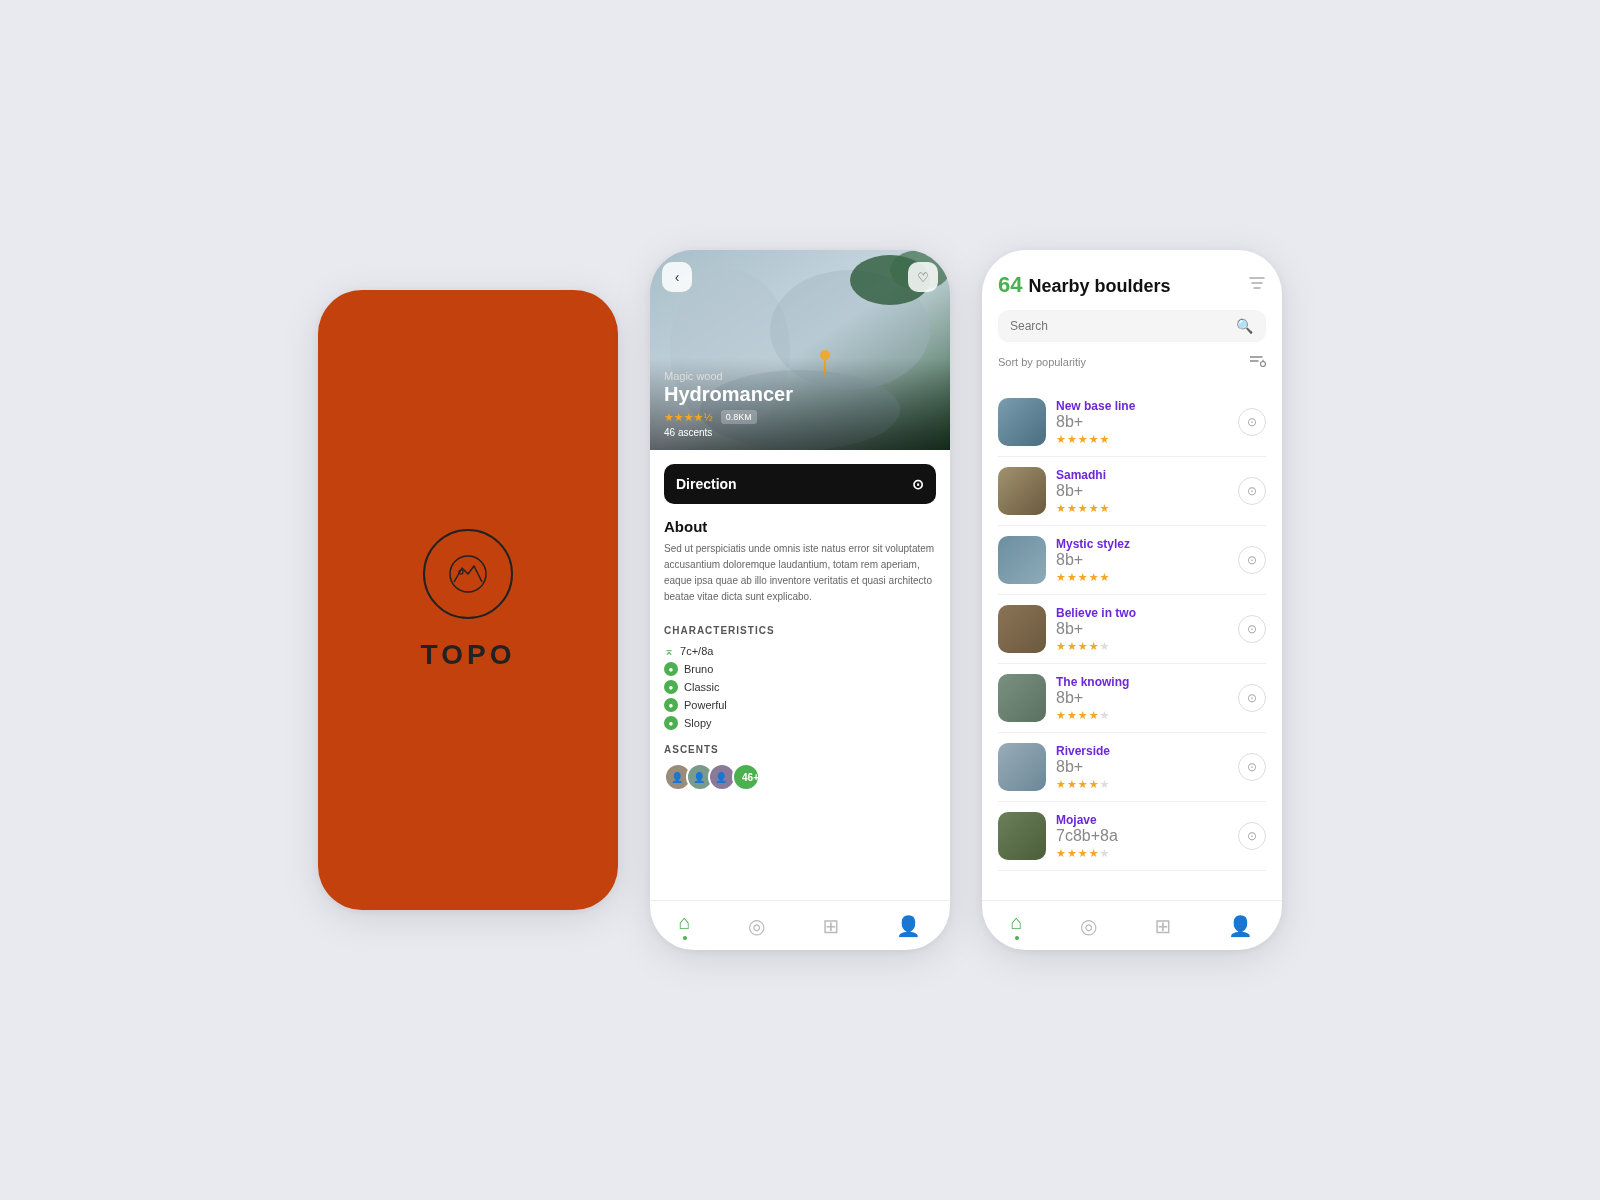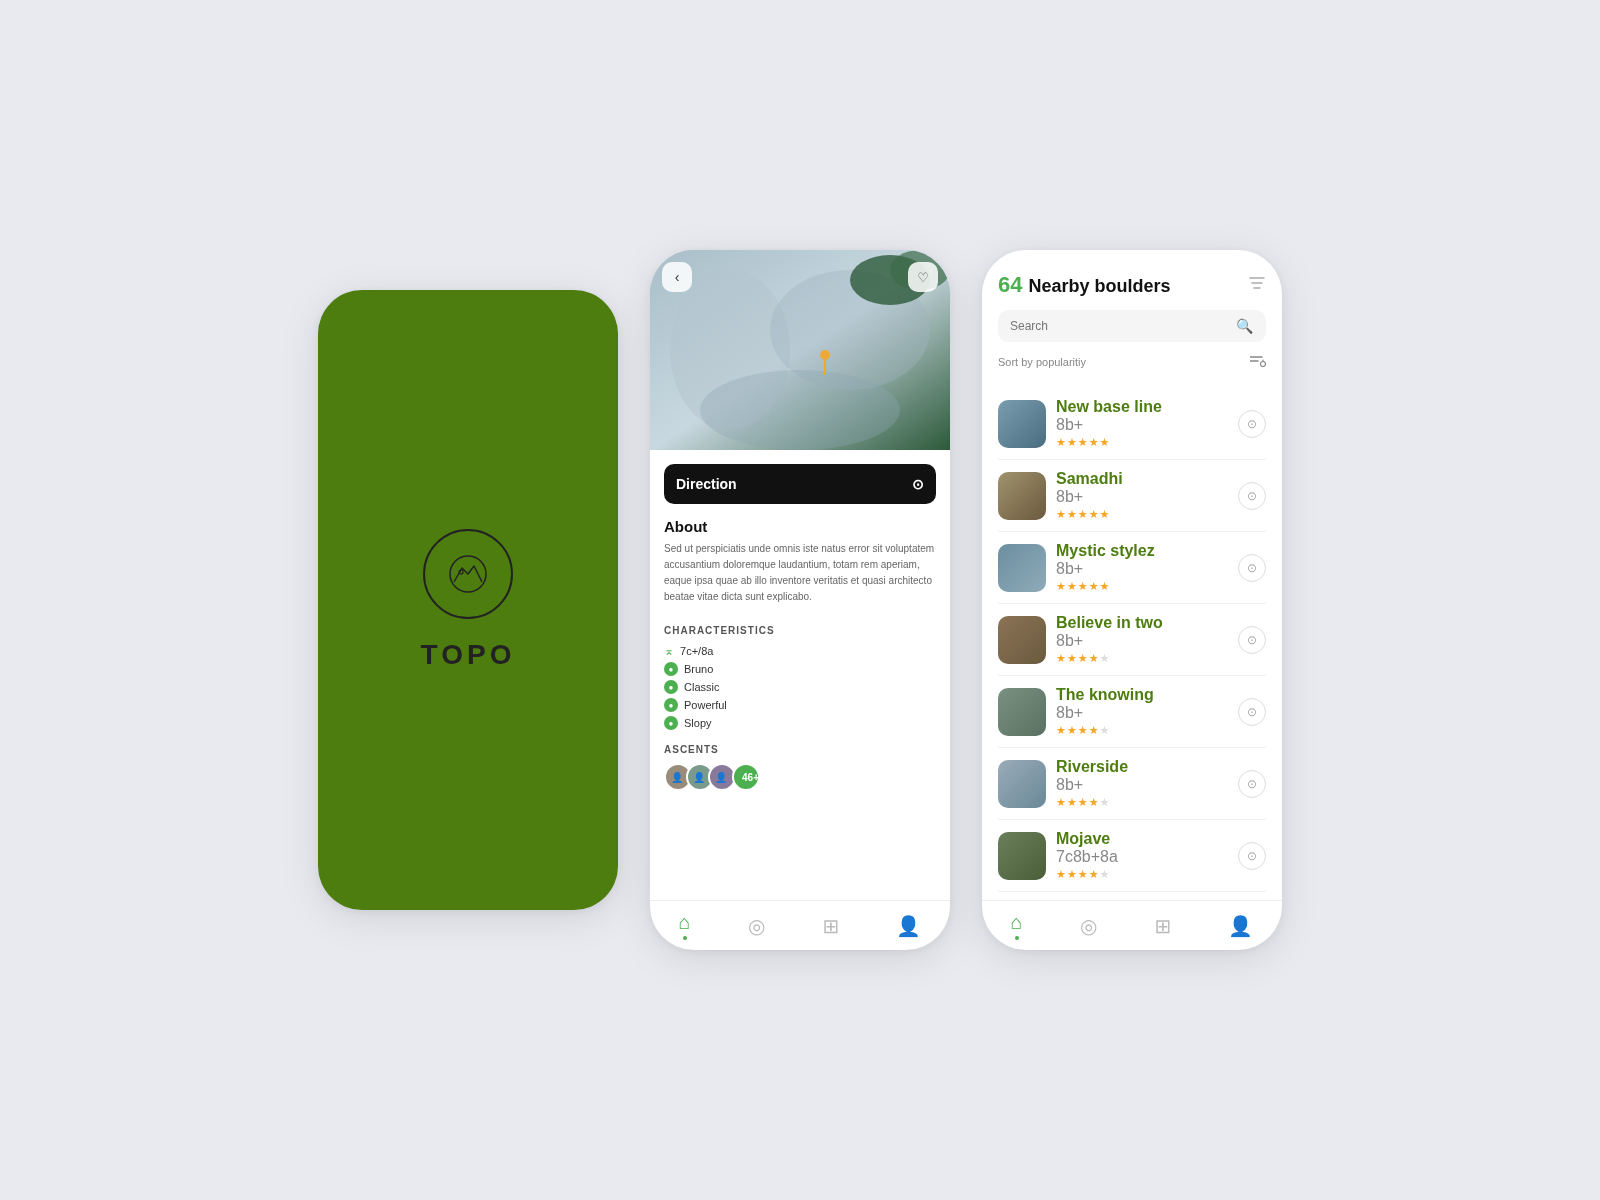--- a/index.html
+++ b/index.html
@@ -20,21 +20,21 @@
       border-radius: 44px;
       box-shadow: 0 8px 40px rgba(0,0,0,0.10), 0 2px 8px rgba(0,0,0,0.06);
       overflow: hidden;
       position: relative;
     }
 
     
     .phone-splash {
       width: 300px;
       height: 620px;
-      background: #4d7c0f;
+      background: #c2410c;
       display: flex;
       flex-direction: column;
       align-items: center;
       justify-content: center;
       gap: 20px;
     }
     .topo-logo-circle {
       width: 90px;
       height: 90px;
       border-radius: 50%;
@@ -230,21 +230,21 @@
     }
     .boulder-thumb {
       width: 48px;
       height: 48px;
       border-radius: 10px;
       flex-shrink: 0;
       overflow: hidden;
       background: #ccc;
     }
     .boulder-info { flex: 1; min-width: 0; }
-    .boulder-name { font-size: 16px; font-weight: 600; color: #4d7c0f; }
+    .boulder-name { font-size: 12px; font-weight: 600; color: #6d28d9; }
     .boulder-grade { font-size: 16px; color: #888; margin-bottom: 2px; }
     .stars-row { font-size: 11px; color: #f5a623; letter-spacing: 1px; }
     .direction-btn-small {
       width: 28px; height: 28px;
       border-radius: 50%;
       border: 1.5px solid #ddd;
       display: flex; align-items: center; justify-content: center;
       cursor: pointer; font-size: 12px; color: #aaa;
       flex-shrink: 0;
     }
@@ -300,20 +300,29 @@
       <ellipse cx="150" cy="160" rx="100" ry="40" fill="rgba(140,165,178,0.35)"></ellipse>
 
       <ellipse cx="240" cy="30" rx="40" ry="25" fill="#2d5a3a" opacity="0.8"></ellipse>
       <ellipse cx="270" cy="20" rx="30" ry="20" fill="#3d6b4a" opacity="0.7"></ellipse>
 
       <circle cx="175" cy="105" r="5" fill="#f5a623" opacity="0.9"></circle>
       <line x1="175" y1="110" x2="175" y2="125" stroke="#f5a623" stroke-width="2"></line>
     </svg>
     <button class="btn-back">‹</button>
     <button class="btn-fav">♡</button>
+    <div class="detail-hero-overlay">
+      <div class="hero-subtitle">Magic wood</div>
+      <div class="hero-title">Hydromancer</div>
+      <div class="hero-meta">
+        <span class="stars-hero">★★★★½</span>
+        <span class="dist-badge">0.8KM</span>
+      </div>
+      <div class="hero-ascents">46 ascents</div>
+    </div>
   </div>
 
   <div class="detail-body">
     <button class="btn-direction">
       <span>Direction</span>
       <span>⊙</span>
     </button>
 
     <div class="section-title">About</div>
     <div class="section-body">Sed ut perspiciatis unde omnis iste natus error sit voluptatem accusantium doloremque laudantium, totam rem aperiam, eaque ipsa quae ab illo inventore veritatis et quasi architecto beatae vitae dicta sunt explicabo.</div>

